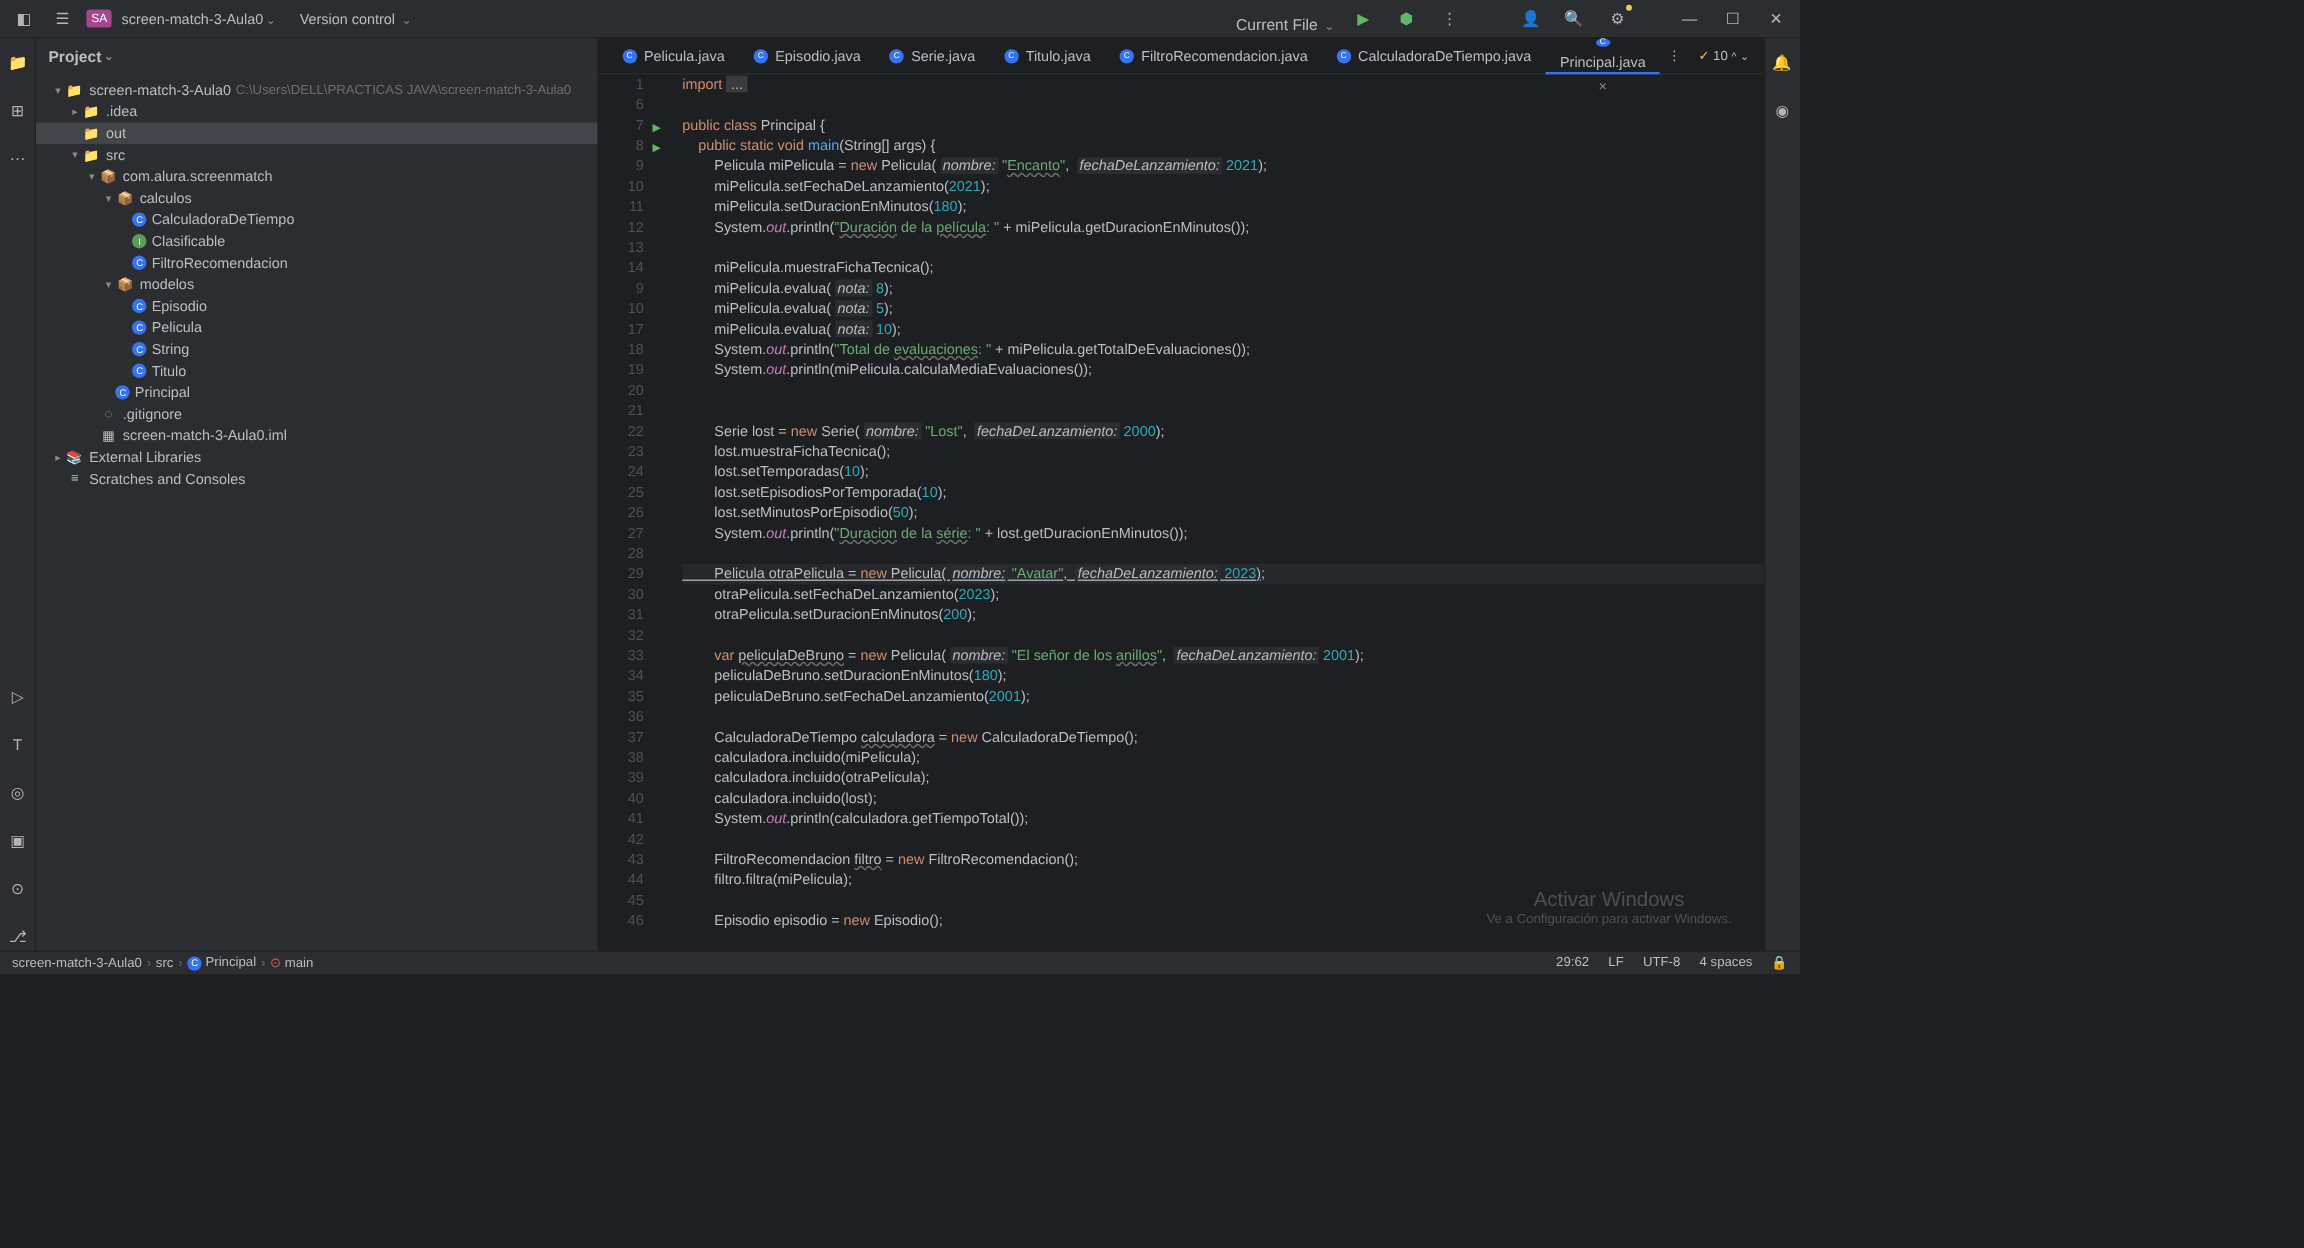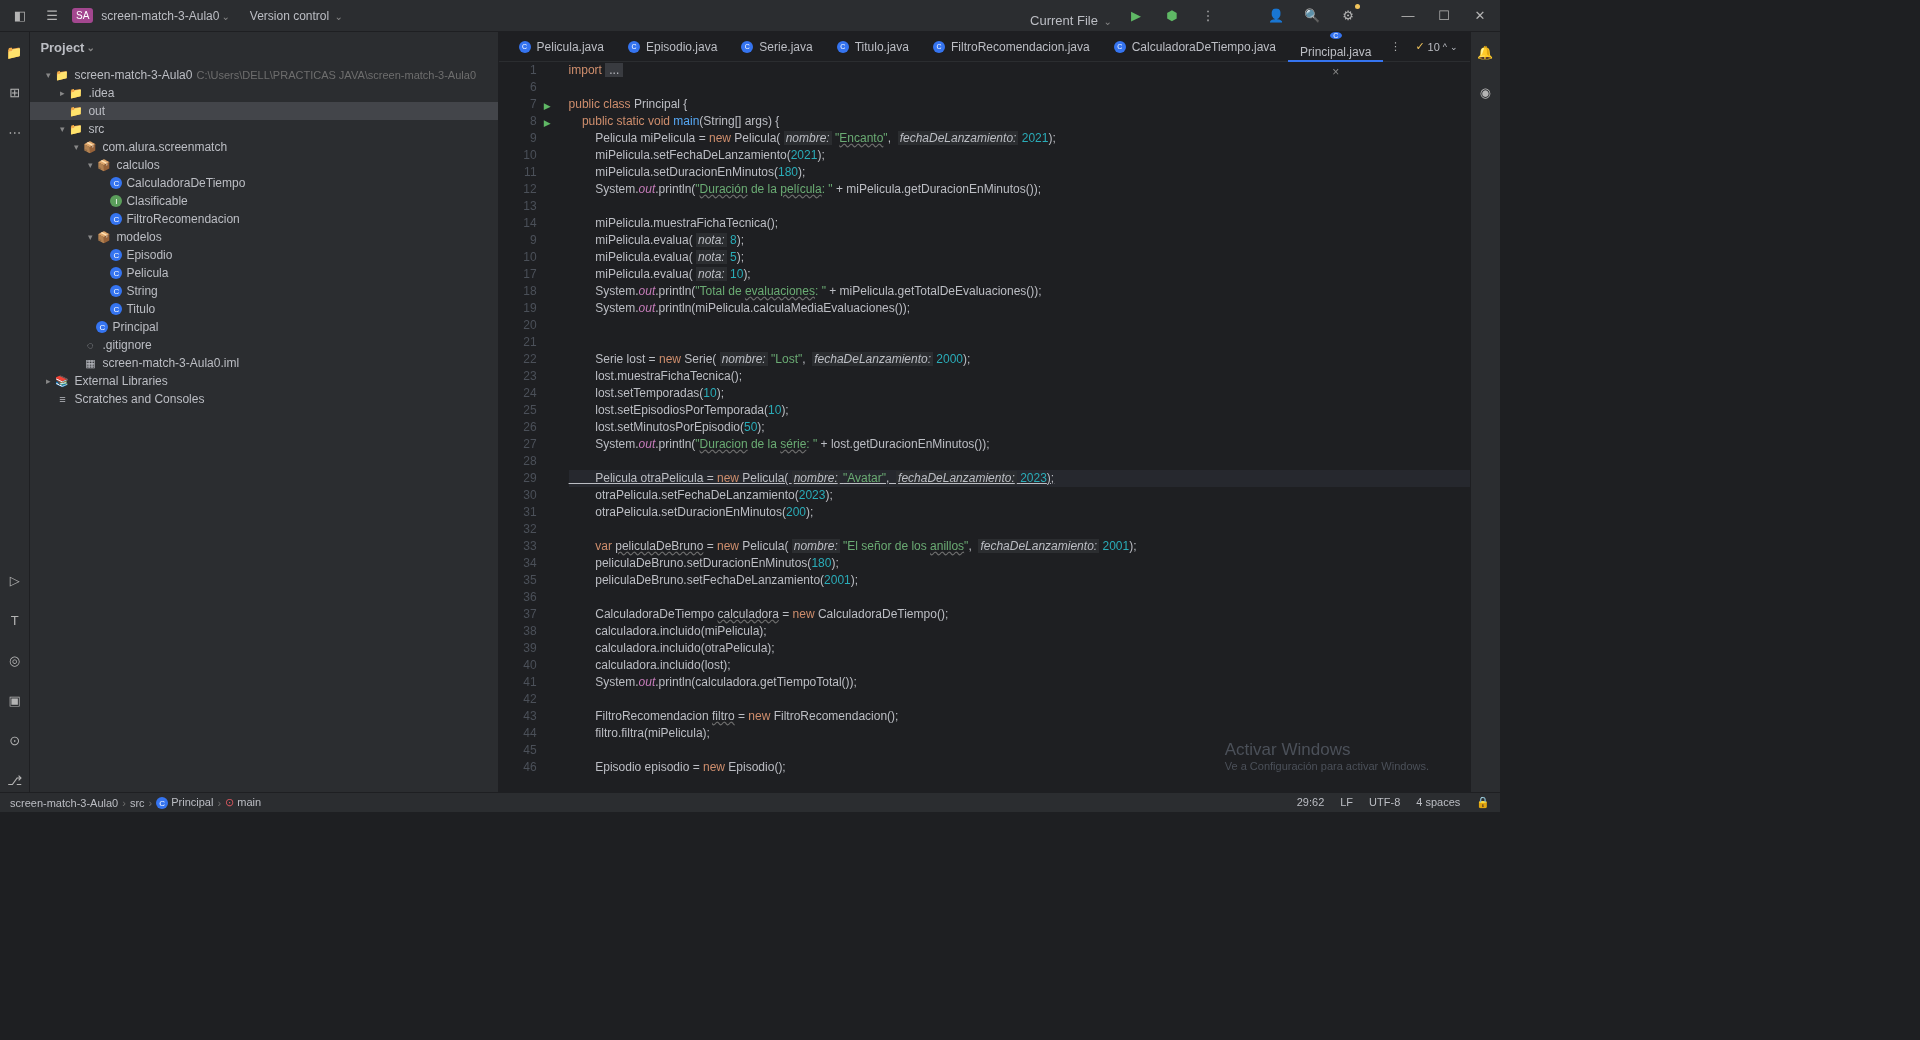--- a/index.html
+++ b/index.html
@@ -51,21 +51,21 @@
 .fn { color: #56a8f5; }
 .field { color: #c77dbb; font-style: italic; }
 .param { color: #bcbec4; font-style: italic; background: #2b2d30; padding: 0 2px; }
 .type { color: #bcbec4; }
 .under { text-decoration: underline wavy #6e6e6e; }
 .right-rail { width: 32px; background: #2b2d30; display: flex; flex-direction: column; align-items: center; padding-top: 8px; gap: 16px; border-left: 1px solid #1e1f22; }
 .statusbar { height: 20px; background: #2b2d30; display: flex; align-items: center; padding: 0 10px; font-size: 11px; color: #bcbec4; border-top: 1px solid #1e1f22; }
 .breadcrumb { display: flex; align-items: center; gap: 4px; }
 .breadcrumb .sep { color: #6e6e6e; }
 .status-right { margin-left: auto; display: flex; gap: 16px; }
-.watermark { position: absolute; right: 71px; bottom: 40px; color: #4b5059; pointer-events: none; }
+.watermark { position: absolute; right: 57px; bottom: 40px; color: #4b5059; pointer-events: none; text-align: center; }
 .watermark-title { font-size: 17px; }
 .watermark-sub { font-size: 11px; }
 .settings-dot { position: relative; }
 .settings-dot::after { content: ''; position: absolute; top: 0; right: 0; width: 5px; height: 5px; background: #f2c55c; border-radius: 50%; }
 </style>
 </head>
 <body>
 
 <div class="topbar">
   <div class="topbar-left">

